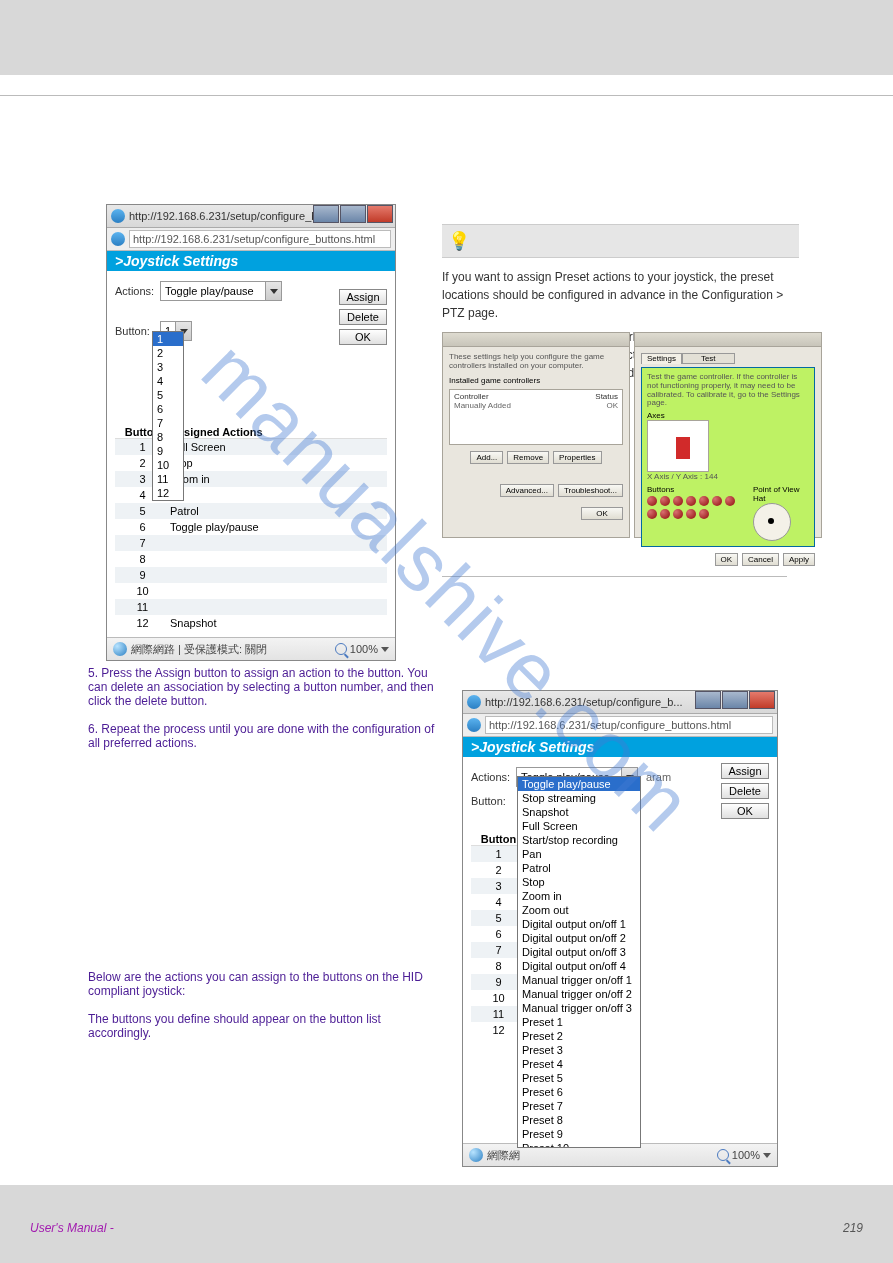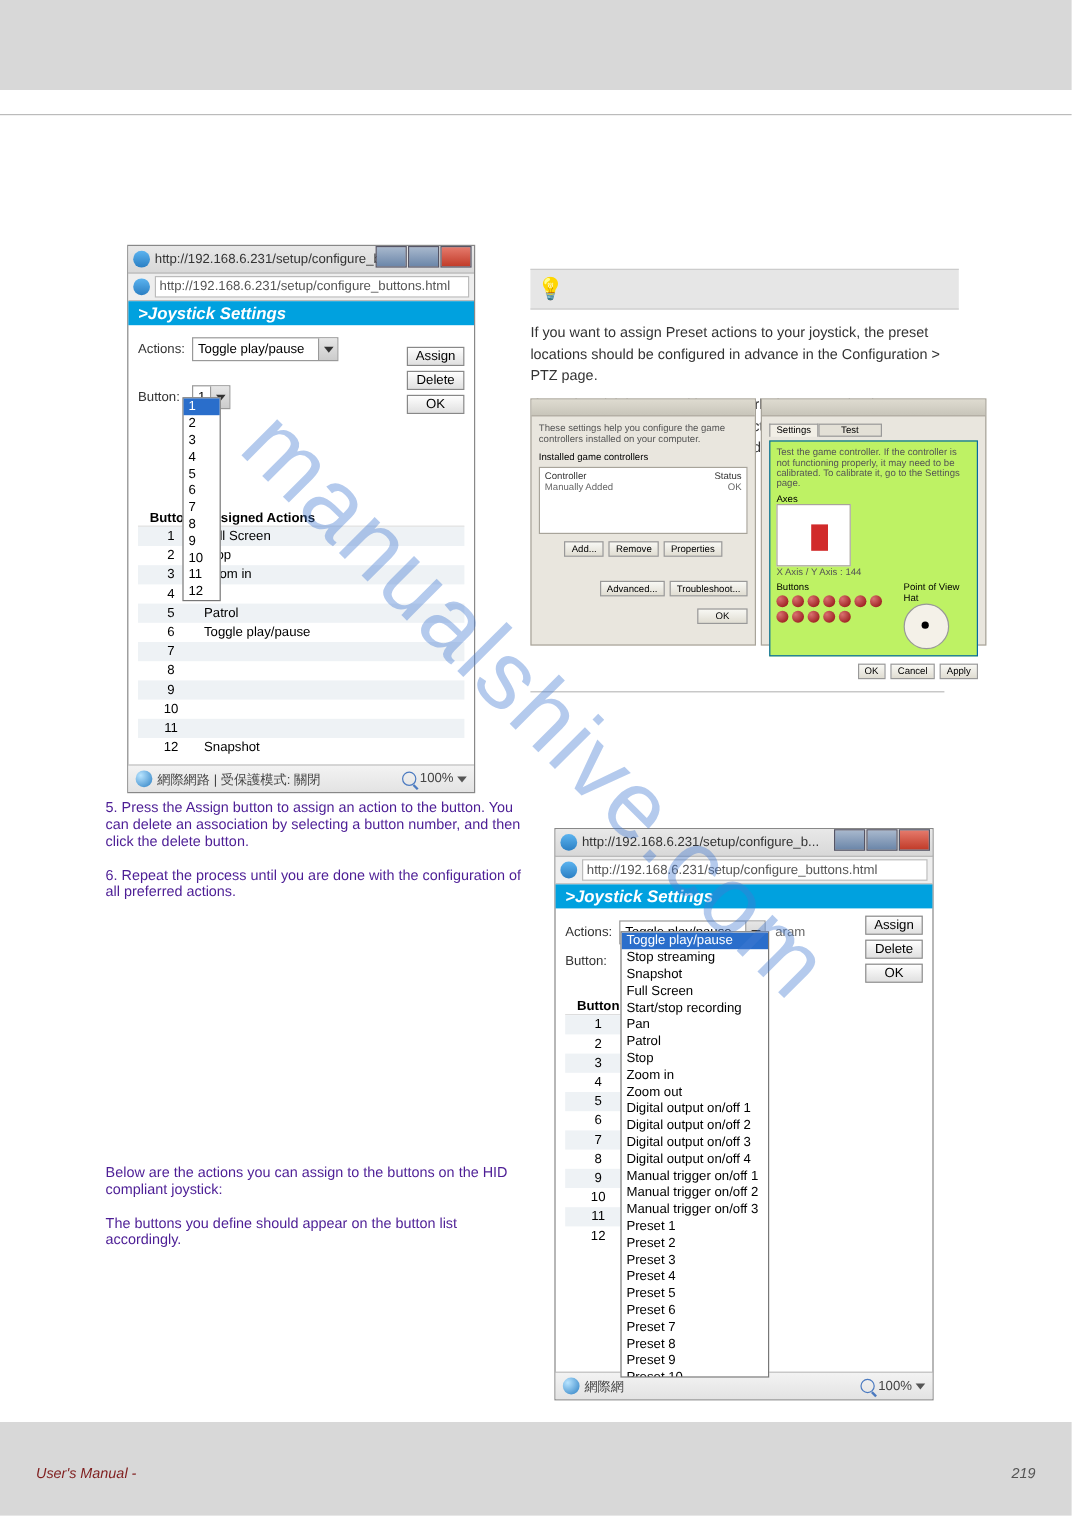--- a/index.html
+++ b/index.html
@@ -45,21 +45,21 @@
     position: absolute;
     bottom: 0;
     width: 100%;
     height: 78px;
     background: #d8d8d8;
   }
   .footer-left {
     position: absolute;
     left: 30px;
     bottom: 28px;
-    color: #7f1d1d;
+    color: #a21caf;
     font-size: 12px;
     font-style: italic;
   }
   .footer-right {
     position: absolute;
     right: 30px;
     bottom: 28px;
     color: #555;
     font-size: 12px;
     font-style: italic;

